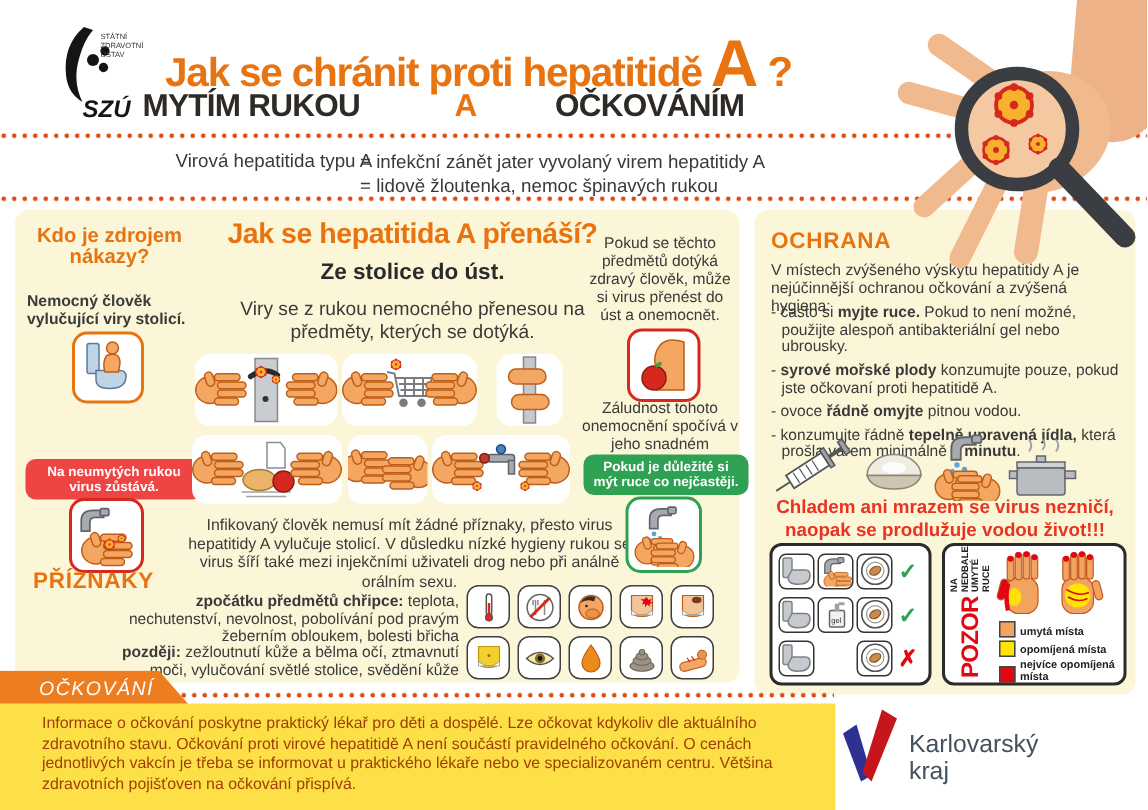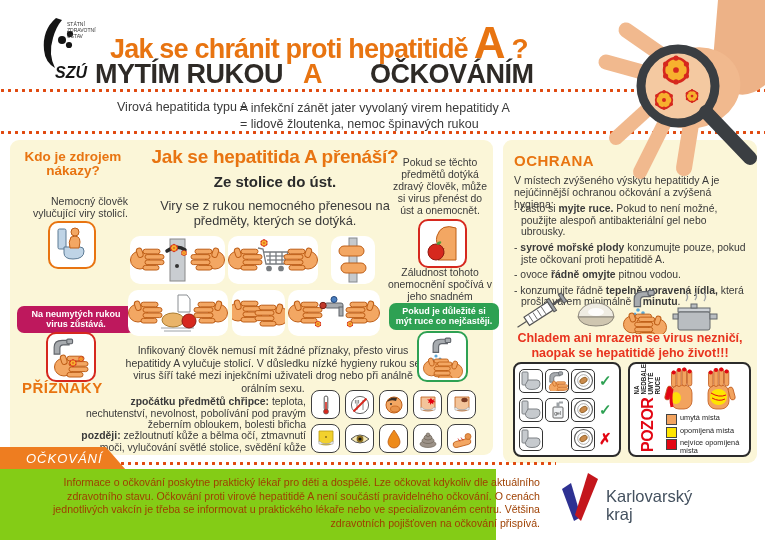--- a/index.html
+++ b/index.html
@@ -5,37 +5,37 @@
   html,body{margin:0;padding:0;}
   body{font-family:"Liberation Sans", sans-serif;background:#fff;}
   .page{position:relative;width:765px;height:540px;background:#fff;overflow:hidden;}
   .abs{position:absolute;}
   
   .dotline{position:absolute;height:5px;background-image:radial-gradient(circle at 2.5px 2.5px,#E0490F 1.4px,transparent 1.7px);background-size:7px 5px;background-repeat:repeat-x;}
   
   .title1{position:absolute;left:110px;top:18px;white-space:nowrap;color:#E87411;font-weight:bold;font-size:27px;letter-spacing:-0.8px;display:flex;align-items:baseline;gap:6px;}
   .title1 .bigA{font-size:44px;letter-spacing:0;}
   .title1 .q{font-size:28px;}
-  .m-word{position:absolute;top:59px;font-weight:bold;font-size:27px;letter-spacing:-0.5px;color:#2E2A26;white-space:nowrap;}
+  .m-word{position:absolute;top:59px;font-weight:bold;font-size:21px;letter-spacing:-0.5px;color:#2E2A26;white-space:nowrap;}
   .m-orange{color:#E87411;}
   .def-term{position:absolute;left:117px;top:100px;font-size:12.5px;color:#3A3A3A;}
   .def-lines{position:absolute;left:240px;top:100px;font-size:12.5px;color:#3A3A3A;line-height:16px;}
   
   .panel{position:absolute;background:#FBF6D8;border-radius:9px;}
   .panel-left{left:10px;top:140px;width:483px;height:315px;}
   .panel-right{left:503px;top:140px;width:254px;height:323px;}
   
   .src-title{position:absolute;left:23px;top:150px;width:100px;text-align:center;font-weight:bold;font-size:13.5px;line-height:1.05;color:#E87411;}
-  .src-text1{position:absolute;left:18px;top:196px;width:110px;text-align:right;font-size:10.5px;line-height:1.12;color:#3A3A3A;}
+  .src-text1{position:absolute;left:18px;top:196px;width:110px;text-align:left;font-size:10.5px;line-height:1.12;color:#3A3A3A;font-weight:bold;}
   .icon-box{position:absolute;background:#fff;border-radius:10px;display:flex;align-items:center;justify-content:center;}
   .ob{border:2px solid #E87411;}
   .rb{border:2.5px solid #D6281E;}
   .gb{border:2.5px solid #2EA153;}
   .badge{position:absolute;color:#fff;font-weight:bold;font-size:9px;line-height:1.15;text-align:center;border-radius:7px;padding:3px 4px;}
-  .badge-red{background:#be185d;}
+  .badge-red{background:#ef4444;}
   .badge-green{background:#2EA153;}
   .priznaky{position:absolute;left:22px;top:379px;color:#E87411;font-weight:bold;font-size:15px;letter-spacing:0.5px;}
   .sym-line{position:absolute;left:78px;width:228px;text-align:right;font-size:10.4px;line-height:1.12;color:#3A3A3A;}
   .sym-line b{font-weight:bold;}
   .sym-icons{position:absolute;left:311px;top:390px;width:180px;display:flex;flex-wrap:wrap;gap:5px;}
   .sbox{width:29px;height:29px;border:1.7px solid #3F3F3F;border-radius:8px;background:#fff;display:flex;align-items:center;justify-content:center;box-sizing:border-box;}
   
   .mid-title{position:absolute;left:135px;top:146px;width:280px;text-align:center;font-weight:bold;font-size:19px;letter-spacing:-0.3px;color:#E87411;}
   .mid-sub{position:absolute;left:135px;top:173px;width:280px;text-align:center;font-weight:bold;font-size:15px;color:#2B2B2B;}
   .mid-text1{position:absolute;left:140px;top:198px;width:270px;text-align:center;font-size:12.8px;line-height:1.18;color:#3A3A3A;}
@@ -57,28 +57,28 @@
   .cell-empty{width:24px;height:24px;}
   .mark{font-size:15px;font-weight:bold;margin-left:2px;}
   .mark-ok{color:#2EA153;}
   .mark-bad{color:#E30613;}
   .pozor-box{position:absolute;left:628px;top:362px;width:123px;height:95px;background:#fff;border:2px solid #2B2B2B;border-radius:8px;box-sizing:border-box;}
   .pozor-rot{position:absolute;left:5px;top:88px;width:82px;height:26px;transform:rotate(-90deg);transform-origin:0 0;display:flex;align-items:center;gap:3px;}
   .pozor-big{color:#E30613;font-weight:bold;font-size:16px;letter-spacing:-0.5px;}
   .pozor-small{color:#222;font-weight:bold;font-size:6.3px;line-height:1.1;width:44px;}
   .pozor-hands{position:absolute;left:34px;top:3px;display:flex;gap:4px;}
   .pozor-legend{position:absolute;left:36px;top:50px;font-size:7.3px;color:#222;line-height:1.1;}
-  .leg-row{display:flex;align-items:flex-start;margin-bottom:1.5px;}
+  .leg-row{display:flex;align-items:flex-end;margin-bottom:1.5px;font-weight:bold;}
   .sw{width:9px;height:9px;border:1px solid #444;margin-right:3px;flex:0 0 auto;}
   .sw0{background:#F2A35F;}
   .sw1{background:#FFE500;}
   .sw2{background:#E30613;}
   
   .ock-banner{position:absolute;left:0;top:447px;width:126px;height:23px;background:#EE7D20;clip-path:polygon(0 0,84% 0,100% 100%,0 100%);color:#fff;font-weight:normal;font-style:italic;font-size:13px;letter-spacing:1px;line-height:23px;padding-left:26px;box-sizing:border-box;}
-  .orange-box{position:absolute;left:0;top:469px;width:496px;height:71px;background:#84cc16;text-align:right;}
+  .orange-box{position:absolute;left:0;top:469px;width:557px;height:71px;background:#fde047;}
   .orange-box p{position:absolute;left:28px;top:7px;width:512px;margin:0;font-size:10.6px;line-height:1.28;color:#9E3F00;}
   .kk-logo{position:absolute;left:560px;top:472px;display:flex;align-items:flex-start;}
   .kk-text{margin-left:4px;margin-top:16px;font-size:16.5px;line-height:1.08;color:#44515F;}
   .szu-logo{position:absolute;left:22px;top:12px;}
   .hand-photo{position:absolute;left:588px;top:0;z-index:5;}
 </style>
 </head>
 <body>
 
 <svg width="0" height="0" style="position:absolute">
@@ -418,21 +418,21 @@
       <rect x="6" y="16" width="32" height="4" fill="#CED2D6" stroke="#63676B"></rect>
       <rect x="19" y="12" width="6" height="4" fill="#B9BDC1" stroke="#63676B"></rect>
       <rect x="6" y="20" width="32" height="18" rx="2" fill="#B9BDC1" stroke="#63676B"></rect>
       <rect x="1" y="22" width="5" height="5" fill="#B9BDC1" stroke="#63676B"></rect>
       <rect x="38" y="22" width="7" height="5" fill="#B9BDC1" stroke="#63676B"></rect>
     </svg>
   </div>
 
   <div class="och-warning">
     <div>Chladem ani mrazem se virus nezničí,</div>
-    <div>naopak se hepatitidě jeho život!!!</div>
+    <div>naopak se prodlužuje vodou život!!!</div>
   </div>
 
   <div class="seq-box">
     <div class="seq-row">
       <div class="cell">
           <svg width="21" height="21" viewBox="0 0 21 21">
             <use href="#toi" transform="translate(0 1)"></use>
           </svg>
         </div>
       <div class="cell">

